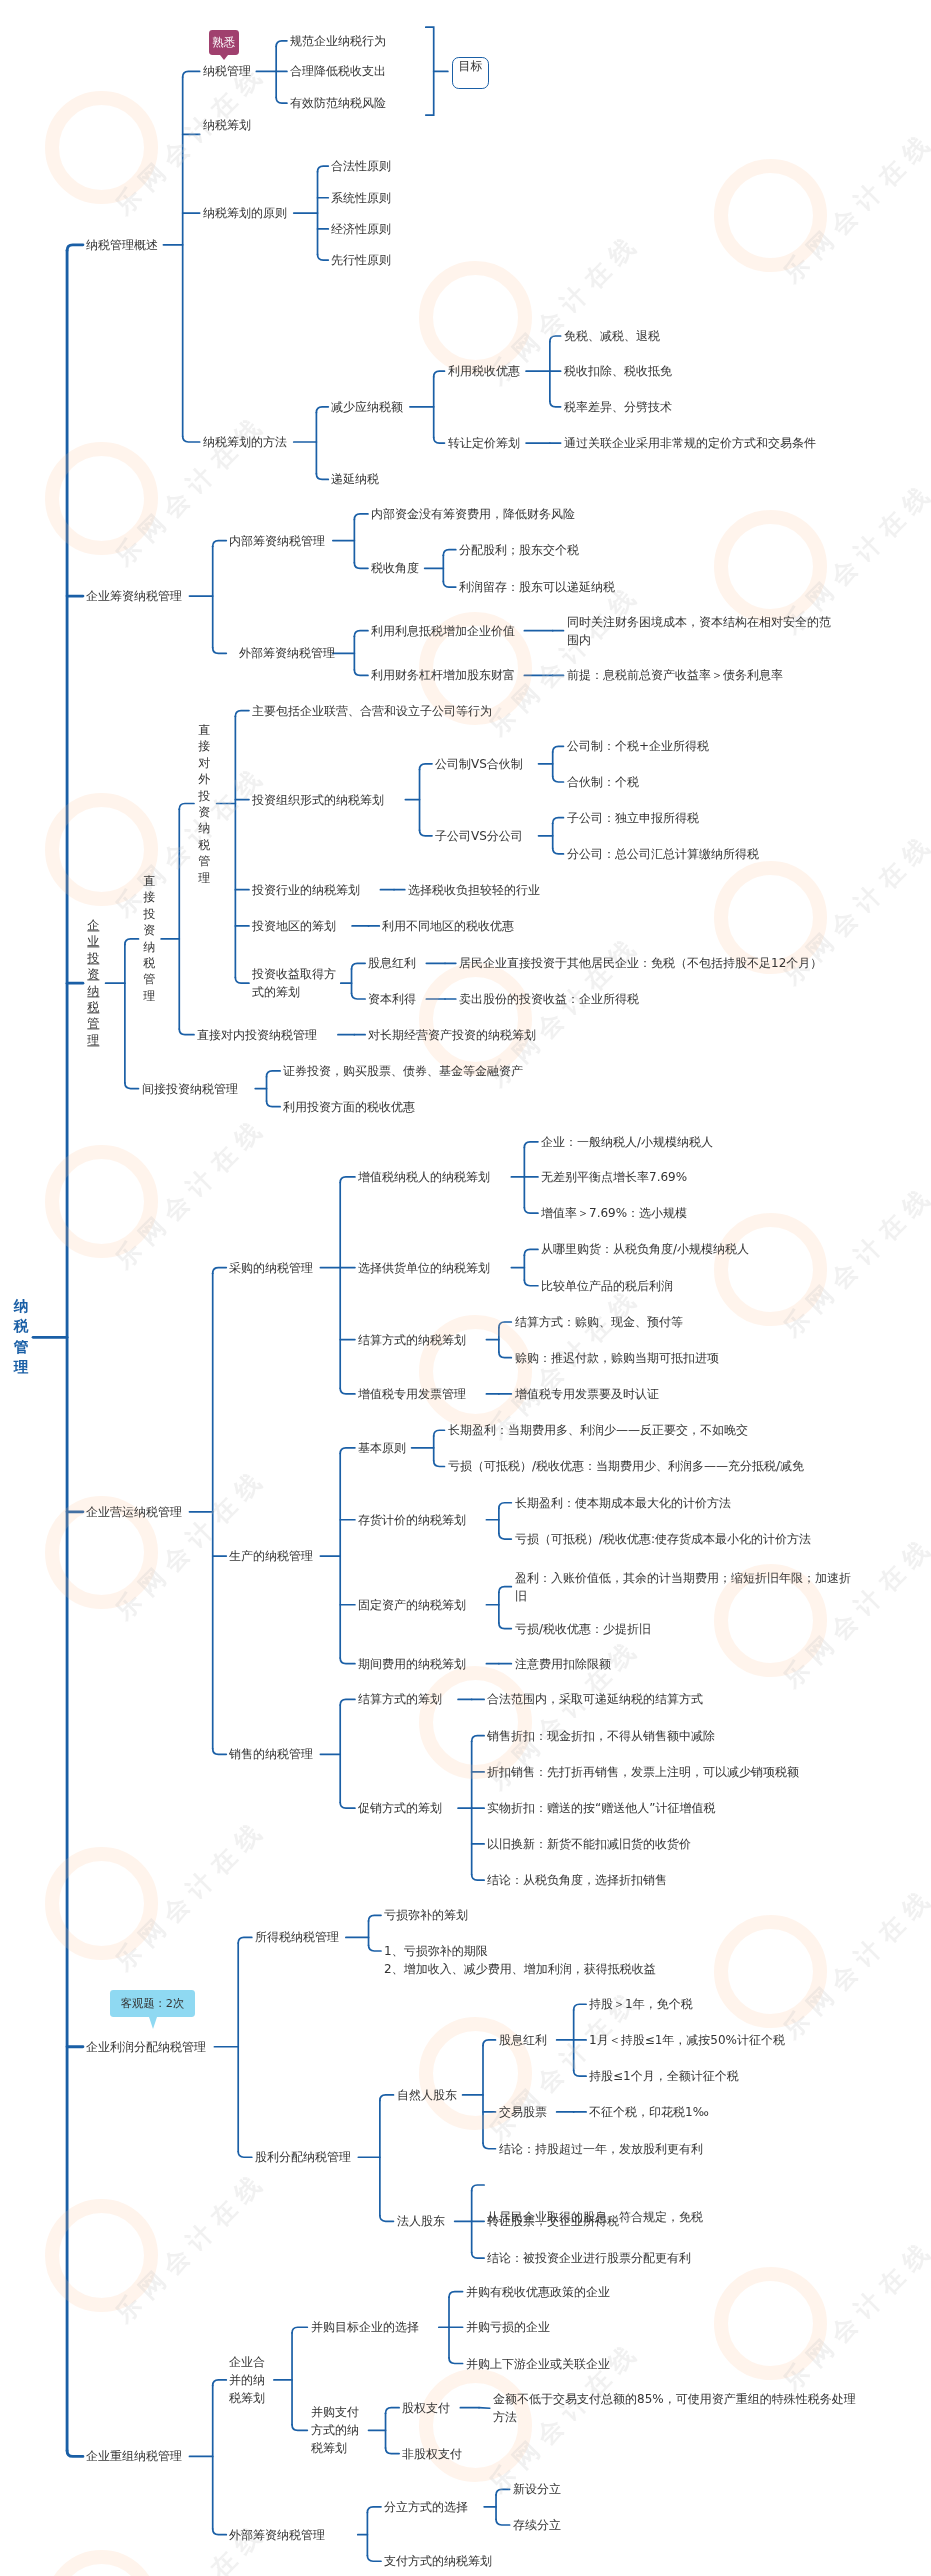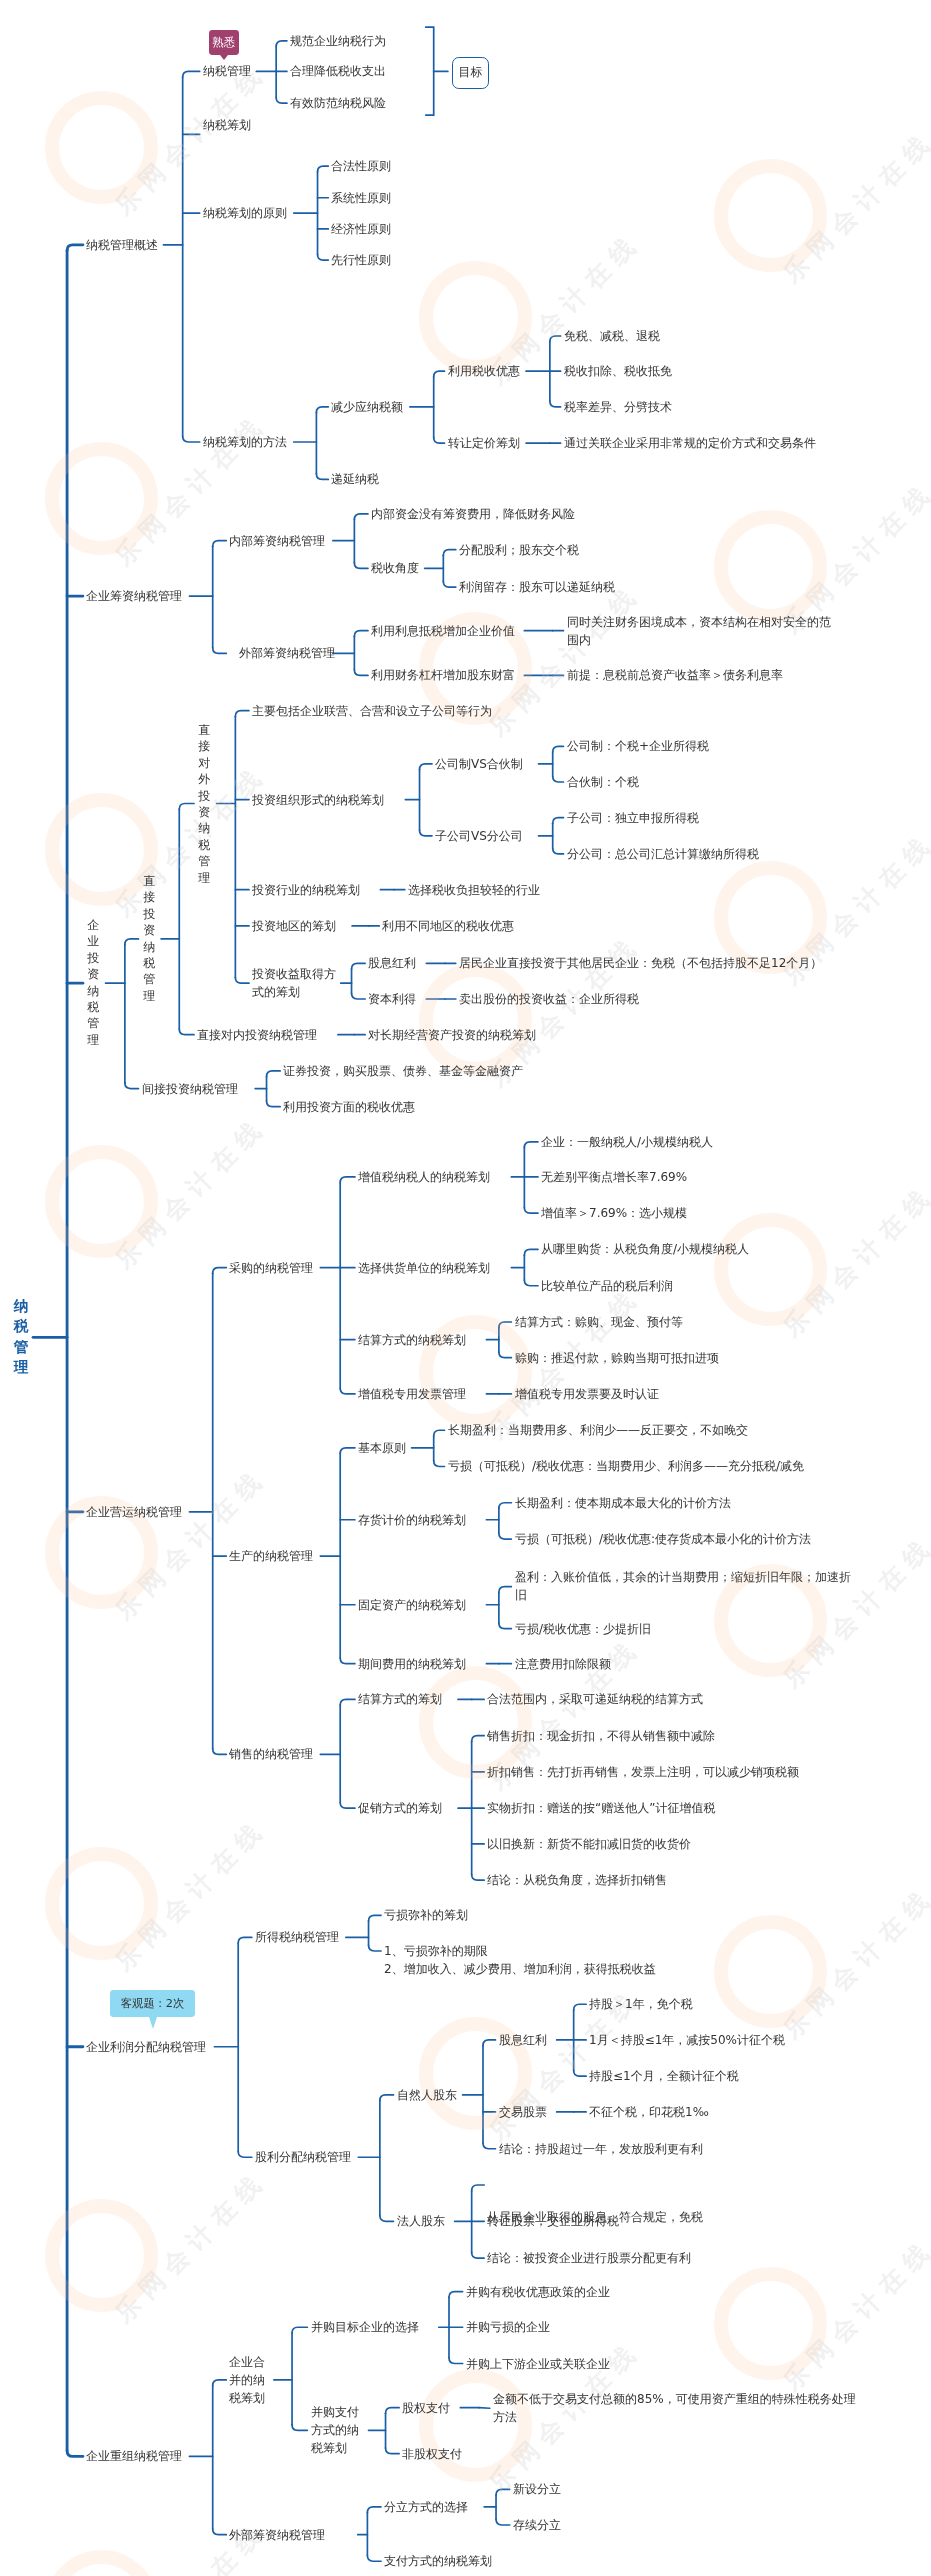--- a/index.html
+++ b/index.html
@@ -13,21 +13,21 @@
   .node.vertical { width:14.7px; text-align:center; white-space:normal; word-break:break-all; line-height:16.4px; }
   .node.root { color:#1a5fa6; font-weight:bold; font-size:14.7px; line-height:20.4px; width:17px; }
   .watermark { position:absolute; color:rgba(200,200,200,0.25); font-size:25px; font-weight:bold;
                transform:rotate(-45deg); pointer-events:none; white-space:nowrap; }
   .wm-ring { position:absolute; width:85px; height:85px; border-radius:50%;
              border:14.7px solid rgba(253,196,150,0.18); pointer-events:none; }
   .badge { position:absolute; font-size:11.3px; color:#ffffff; border-radius:3.4px; text-align:center; }
   .badge .tip { position:absolute; left:50%; width:0; height:0; border-left:4.5px solid transparent;
                 border-right:4.5px solid transparent; transform:translateX(-50%); }
   .goal-box { position:absolute; border:1.7px solid #1a5fa6; border-radius:6.8px; font-size:12px; color:#333;
-              display:flex; align-items:center; justify-content:center; background:#fff; }
+              display:flex; justify-content:center; background:#fff; }
 </style>
 </head>
 <body>
 
 <div id="canvas">
   <svg id="links" xmlns="http://www.w3.org/2000/svg" viewBox="0 0 1644 4546" width="932" height="2576">
       <path d="M 58 2360 L 118 2360" fill="none" stroke="#1a5fa6" stroke-width="5" stroke-linecap="round"></path>
       <path d="M 118 442 Q 118 432 128 432 L 146 432" fill="none" stroke="#1a5fa6" stroke-width="5" stroke-linecap="round"></path>
       <path d="M 118 1052 L 146 1052" fill="none" stroke="#1a5fa6" stroke-width="5" stroke-linecap="round"></path>
       <path d="M 118 1735 L 146 1735" fill="none" stroke="#1a5fa6" stroke-width="5" stroke-linecap="round"></path>
@@ -325,21 +325,21 @@
       <div class="node" style="left: 229px; top: 541px;">内部筹资纳税管理</div>
       <div class="node" style="left: 371px; top: 514px;">内部资金没有筹资费用，降低财务风险</div>
       <div class="node" style="left: 371px; top: 568px;">税收角度</div>
       <div class="node" style="left: 459px; top: 550px;">分配股利；股东交个税</div>
       <div class="node" style="left: 459px; top: 587px;">利润留存：股东可以递延纳税</div>
       <div class="node" style="left: 239px; top: 653px;">外部筹资纳税管理</div>
       <div class="node" style="left: 371px; top: 631px;">利用利息抵税增加企业价值</div>
       <div class="node multi" style="left: 567px; top: 631px; width: 272px;">同时关注财务困境成本，资本结构在相对安全的范围内</div>
       <div class="node" style="left: 371px; top: 675px;">利用财务杠杆增加股东财富</div>
       <div class="node" style="left: 567px; top: 675px;">前提：息税前总资产收益率＞债务利息率</div>
-      <div class="node vertical" style="left: 86px; top: 983px;">企业投资纳税管理</div>
+      <div class="node vertical" style="left: 86px; top: 983px; text-decoration: underline;">企业投资纳税管理</div>
       <div class="node vertical" style="left: 142px; top: 939px;">直接投资纳税管理</div>
       <div class="node vertical" style="left: 197px; top: 804px;">直接对外投资纳税管理</div>
       <div class="node" style="left: 252px; top: 711px;">主要包括企业联营、合营和设立子公司等行为</div>
       <div class="node" style="left: 252px; top: 800px;">投资组织形式的纳税筹划</div>
       <div class="node" style="left: 435px; top: 764px;">公司制VS合伙制</div>
       <div class="node" style="left: 567px; top: 746px;">公司制：个税+企业所得税</div>
       <div class="node" style="left: 567px; top: 782px;">合伙制：个税</div>
       <div class="node" style="left: 435px; top: 836px;">子公司VS分公司</div>
       <div class="node" style="left: 567px; top: 818px;">子公司：独立申报所得税</div>
       <div class="node" style="left: 567px; top: 854px;">分公司：总公司汇总计算缴纳所得税</div>
@@ -372,21 +372,21 @@
       <div class="node" style="left: 358px; top: 1394px;">增值税专用发票管理</div>
       <div class="node" style="left: 515px; top: 1394px;">增值税专用发票要及时认证</div>
       <div class="node" style="left: 229px; top: 1556px;">生产的纳税管理</div>
       <div class="node" style="left: 358px; top: 1448px;">基本原则</div>
       <div class="node" style="left: 448px; top: 1430px;">长期盈利：当期费用多、利润少——反正要交，不如晚交</div>
       <div class="node" style="left: 448px; top: 1466px;">亏损（可抵税）/税收优惠：当期费用少、利润多——充分抵税/减免</div>
       <div class="node" style="left: 358px; top: 1520px;">存货计价的纳税筹划</div>
       <div class="node" style="left: 515px; top: 1503px;">长期盈利：使本期成本最大化的计价方法</div>
       <div class="node" style="left: 515px; top: 1539px;">亏损（可抵税）/税收优惠:使存货成本最小化的计价方法</div>
       <div class="node" style="left: 358px; top: 1605px;">固定资产的纳税筹划</div>
-      <div class="node multi" style="left: 515px; top: 1587px; width: 346px; font-family: Liberation Mono, monospace;">盈利：入账价值低，其余的计当期费用；缩短折旧年限；加速折旧</div>
+      <div class="node multi" style="left: 515px; top: 1587px; width: 346px;">盈利：入账价值低，其余的计当期费用；缩短折旧年限；加速折旧</div>
       <div class="node" style="left: 515px; top: 1629px;">亏损/税收优惠：少提折旧</div>
       <div class="node" style="left: 358px; top: 1664px;">期间费用的纳税筹划</div>
       <div class="node" style="left: 515px; top: 1664px;">注意费用扣除限额</div>
       <div class="node" style="left: 229px; top: 1754px;">销售的纳税管理</div>
       <div class="node" style="left: 358px; top: 1699px;">结算方式的筹划</div>
       <div class="node" style="left: 487px; top: 1699px;">合法范围内，采取可递延纳税的结算方式</div>
       <div class="node" style="left: 358px; top: 1808px;">促销方式的筹划</div>
       <div class="node" style="left: 487px; top: 1736px;">销售折扣：现金折扣，不得从销售额中减除</div>
       <div class="node" style="left: 487px; top: 1772px;">折扣销售：先打折再销售，发票上注明，可以减少销项税额</div>
       <div class="node" style="left: 487px; top: 1808px;">实物折扣：赠送的按“赠送他人”计征增值税</div>

